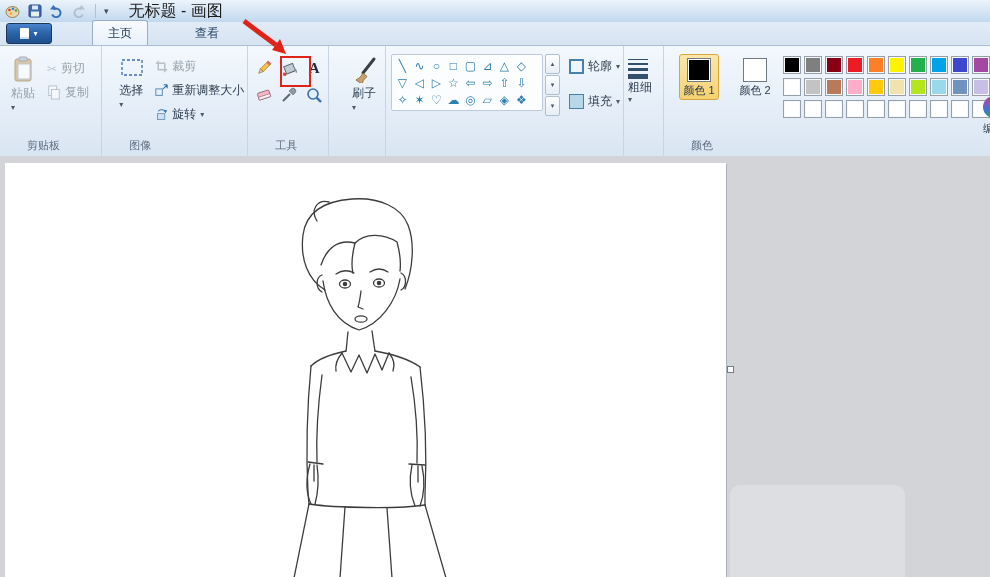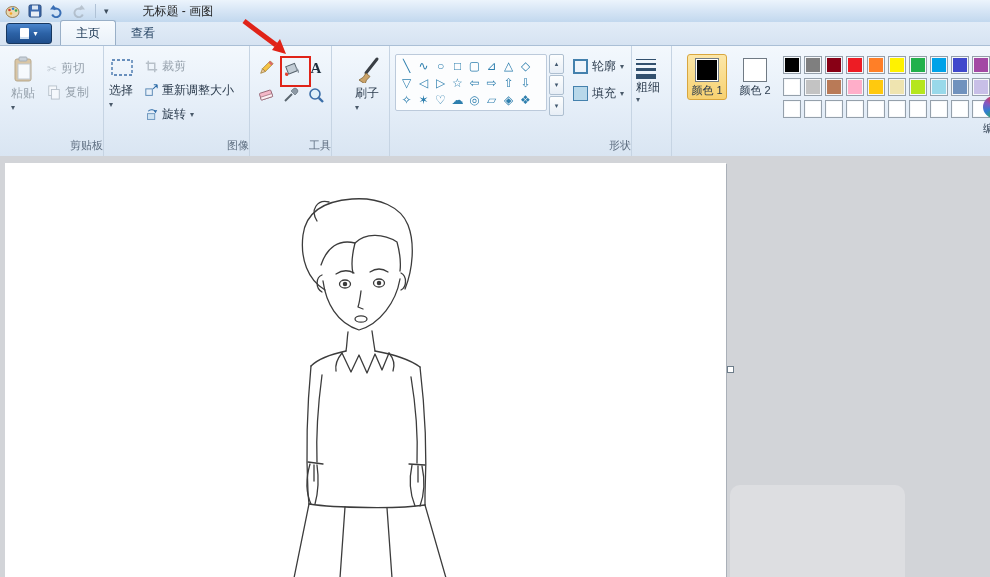--- a/index.html
+++ b/index.html
@@ -4,61 +4,61 @@
 <style>
   html,body{margin:0;padding:0;}
   body{width:990px;height:577px;overflow:hidden;position:relative;
        font-family:"Liberation Sans",sans-serif;background:#d2d4d8;font-size:12px;color:#2b3b4d;}
   
   #titlebar{position:absolute;top:0;left:0;right:0;height:22px;
     background:linear-gradient(#ecf4fc,#d6e5f5 50%,#c2d8ee);
     border-bottom:1px solid #b4c8de;display:flex;align-items:center;padding-left:4px;}
   .qat{display:flex;align-items:center;gap:5px;}
   .qat-btn{width:17px;height:17px;display:flex;align-items:center;justify-content:center;}
-  #win-title{margin-left:34px;font-size:12px;color:#1d1d1d;}
+  #win-title{margin-left:20px;font-size:16px;color:#1d1d1d;}
   .tb-dd{font-size:9px;color:#3c4c5c;}
   
   #tabrow{position:absolute;top:22px;left:0;right:0;height:23px;
     background:linear-gradient(#e2ecf7,#d6e3f2);display:flex;align-items:flex-end;padding-left:6px;}
   #appmenu{width:44px;height:19px;margin:0 8px 1px 0;border-radius:3px;
     background:linear-gradient(#4a85cc,#2c62a6 50%,#1f4e8c);border:1px solid #17375f;
     display:flex;align-items:center;justify-content:center;gap:4px;}
   .appmenu-doc{width:9px;height:11px;background:#fff;border-radius:1px;
     box-shadow:inset 0 -2px 0 #cfe0f2;}
   .appmenu-dd{color:#fff;font-size:8px;}
-  .tab{padding:4px 15px 3px;color:#1e3c5c;cursor:default;}
+  .tab{padding:4px 15px 3px;color:#1e3c5c;cursor:default;margin-left:32px;}
   .tab.active{background:linear-gradient(#f8fbfe,#e9f1f9);border:1px solid #99afc7;border-bottom:none;
     border-radius:3px 3px 0 0;color:#13304e;}
   
   #ribbon{position:absolute;top:45px;left:0;right:0;height:110px;display:flex;
     background:linear-gradient(#f3f8fd,#e5eef8 55%,#d9e5f2);
     border-top:1px solid #aabfd6;border-bottom:1px solid #a3b8ce;}
   .group{position:relative;height:100%;border-right:1px solid #c6d4e3;box-sizing:border-box;
     padding-top:8px;display:flex;align-items:flex-start;}
-  .glabel{position:absolute;bottom:3px;left:0;right:0;text-align:right;font-size:11px;color:#5e6e80;}
+  .glabel{position:absolute;bottom:3px;left:0;right:0;text-align:left;font-size:11px;color:#5e6e80;padding-left:27px;}
   .bigbtn{display:flex;flex-direction:column;align-items:flex-start;gap:2px;padding:2px 3px;border-radius:3px;}
   .bigbtn .lbl{font-size:12px;}
   .dd{font-size:8px;color:#4a5a6a;line-height:8px;}
   .smallbtn{display:flex;align-items:center;gap:4px;padding:2px 3px;font-size:12px;border-radius:2px;white-space:nowrap;}
   .disabled{color:#97a2ad;}
   .disabled svg,.disabled .icn{opacity:.55;}
   .vcol{display:flex;flex-direction:column;gap:3px;}
   
   .tools-grid{display:grid;grid-template-columns:repeat(3,25px);grid-auto-rows:27px;margin-left:4px;margin-top:2px;}
   .tool-btn{width:24px;height:24px;display:flex;align-items:center;justify-content:center;border-radius:2px;}
   .aglyph{font-family:"Liberation Serif",serif;font-weight:bold;font-size:15px;color:#1e2e3e;}
   
   .shapes-panel{margin-left:5px;width:146px;background:#fcfdfe;border:1px solid #bccadb;border-radius:2px;
     padding:2px;display:grid;grid-template-columns:repeat(8,17px);grid-auto-rows:17px;}
   .shape-glyph{display:flex;align-items:center;justify-content:center;font-size:12px;color:#2e7fae;}
   .shapes-scroll{display:flex;flex-direction:column;gap:1px;margin-left:2px;}
   .scr-btn{width:13px;height:18px;border:1px solid #aebfd0;border-radius:2px;
     background:linear-gradient(#fdfefe,#e7eef6);font-size:7px;color:#41586f;
     display:flex;align-items:center;justify-content:center;}
-  .sf-col{display:flex;flex-direction:column;gap:6px;margin-left:6px;margin-top:2px;}
+  .sf-col{display:flex;flex-direction:column;gap:14px;margin-left:6px;margin-top:2px;}
   .ol-icn{width:11px;height:11px;border:2px solid #4481ad;display:inline-block;}
   .fl-icn{width:13px;height:13px;border:1px solid #4481ad;background:#b8d8ea;display:inline-block;}
   
   .size-lines{display:flex;flex-direction:column;gap:3px;align-items:center;padding-top:3px;}
   .size-lines i{display:block;background:#32506e;width:20px;}
   
   .colbtn{width:36px;display:flex;flex-direction:column;align-items:center;gap:2px;
     font-size:11px;line-height:12px;text-align:center;border-radius:3px;padding:3px 1px;border:1px solid transparent;}
   .colbtn.selected{background:linear-gradient(#fce7a9,#f7d171);border:1px solid #d8a63f;}
   .cswatch{width:22px;height:22px;border:1px solid #707a84;box-shadow:inset 0 0 0 1px #fff;}
@@ -151,21 +151,21 @@
           <rect x="2" y="1" width="9" height="11" fill="#fff" stroke="#8a95a0"></rect>
           <rect x="5" y="5" width="9" height="11" fill="#fff" stroke="#8a95a0"></rect>
         </svg>
         <span>复制</span>
       </div>
     </div>
     <div class="glabel">剪贴板</div>
   </div>
 
   <div class="group" style="width:146px">
-    <div class="bigbtn" style="margin-left:2px">
+    <div class="bigbtn" style="margin-left:14px">
       <svg class="icn" width="26" height="24" viewBox="0 0 26 24">
         <rect x="3" y="4" width="20" height="15" fill="none" stroke="#3b6ea8" stroke-width="1.3" stroke-dasharray="3 2"></rect>
       </svg>
       <span class="lbl">选择</span>
       <span class="dd">▾</span>
     </div>
     <div class="vcol" style="margin-left:4px;margin-top:2px">
       <div class="smallbtn disabled">
         <svg class="icn" width="13" height="13" viewBox="0 0 16 16">
           <path d="M4 1 V12 H15" fill="none" stroke="#8a95a0" stroke-width="1.8"></path>
@@ -286,42 +286,41 @@
         <span class="ol-icn"></span>
         <span>轮廓</span>
         <span class="dd">▾</span>
       </div>
       <div class="smallbtn">
         <span class="fl-icn"></span>
         <span>填充</span>
         <span class="dd">▾</span>
       </div>
     </div>
-    <div class="glabel">形状</div>
   </div>
 
   <div class="group" style="width:40px">
     <div class="bigbtn" style="margin-left:1px;width:32px">
       <span class="size-lines">
         <i style="height:1px"></i>
           <i style="height:2px"></i>
           <i style="height:3px"></i>
           <i style="height:5px"></i>
       </span>
       <span class="lbl" style="text-align:center;line-height:13px">粗细</span>
       <span class="dd">▾</span>
     </div>
   </div>
 
   <div class="group" style="flex:1;border-right:none">
     <div class="colbtn selected" style="margin-left:15px">
       <span class="cswatch" style="background: rgb(0, 0, 0);"></span>
       <span>颜色 1</span>
     </div>
-    <div class="colbtn" style="margin-left:8px">
+    <div class="colbtn" style="margin-left:16px">
       <span class="cswatch" style="background: rgb(255, 255, 255);"></span>
       <span>颜色 2</span>
     </div>
     <div class="palette">
       <div class="prow">
           <span class="swatch" style="background: rgb(0, 0, 0);"></span>
           <span class="swatch" style="background: rgb(127, 127, 127);"></span>
           <span class="swatch" style="background: rgb(136, 0, 21);"></span>
           <span class="swatch" style="background: rgb(237, 28, 36);"></span>
           <span class="swatch" style="background: rgb(255, 127, 39);"></span>
@@ -353,20 +352,21 @@
           <span class="swatch" style="background: rgb(255, 255, 255);"></span>
           <span class="swatch" style="background: rgb(255, 255, 255);"></span>
           <span class="swatch" style="background: rgb(255, 255, 255);"></span>
           <span class="swatch" style="background: rgb(255, 255, 255);"></span>
         </div>
     </div>
     <div id="edit-colors">
       <span class="editicon" style="display:inline-block;width:22px;height:22px;border-radius:50%;background:conic-gradient(#e23333,#f5a623,#f7ef4a,#37a84c,#2f7fd2,#8a55c0,#e23333);"></span>
       <span style="white-space:nowrap;font-size:11px">编辑颜色</span>
     </div>
+    <div class="glabel" style="left:0;right:130px">颜色</div>
   </div>
 </div>
 
 <div id="workspace">
   <div id="canvas">
     <svg width="721" height="415" viewBox="0 0 721 415">
       <g fill="none" stroke="#3c3c3c" stroke-width="1.3" stroke-linecap="round" stroke-linejoin="round">
 
         <path d="M320,127 C303,117 295,96 298,72 C301,49 320,38 347,36 C374,34 396,44 403,62 C410,80 408,106 400,126"></path>
         <path d="M312,58 C305,47 312,36 324,39"></path>

